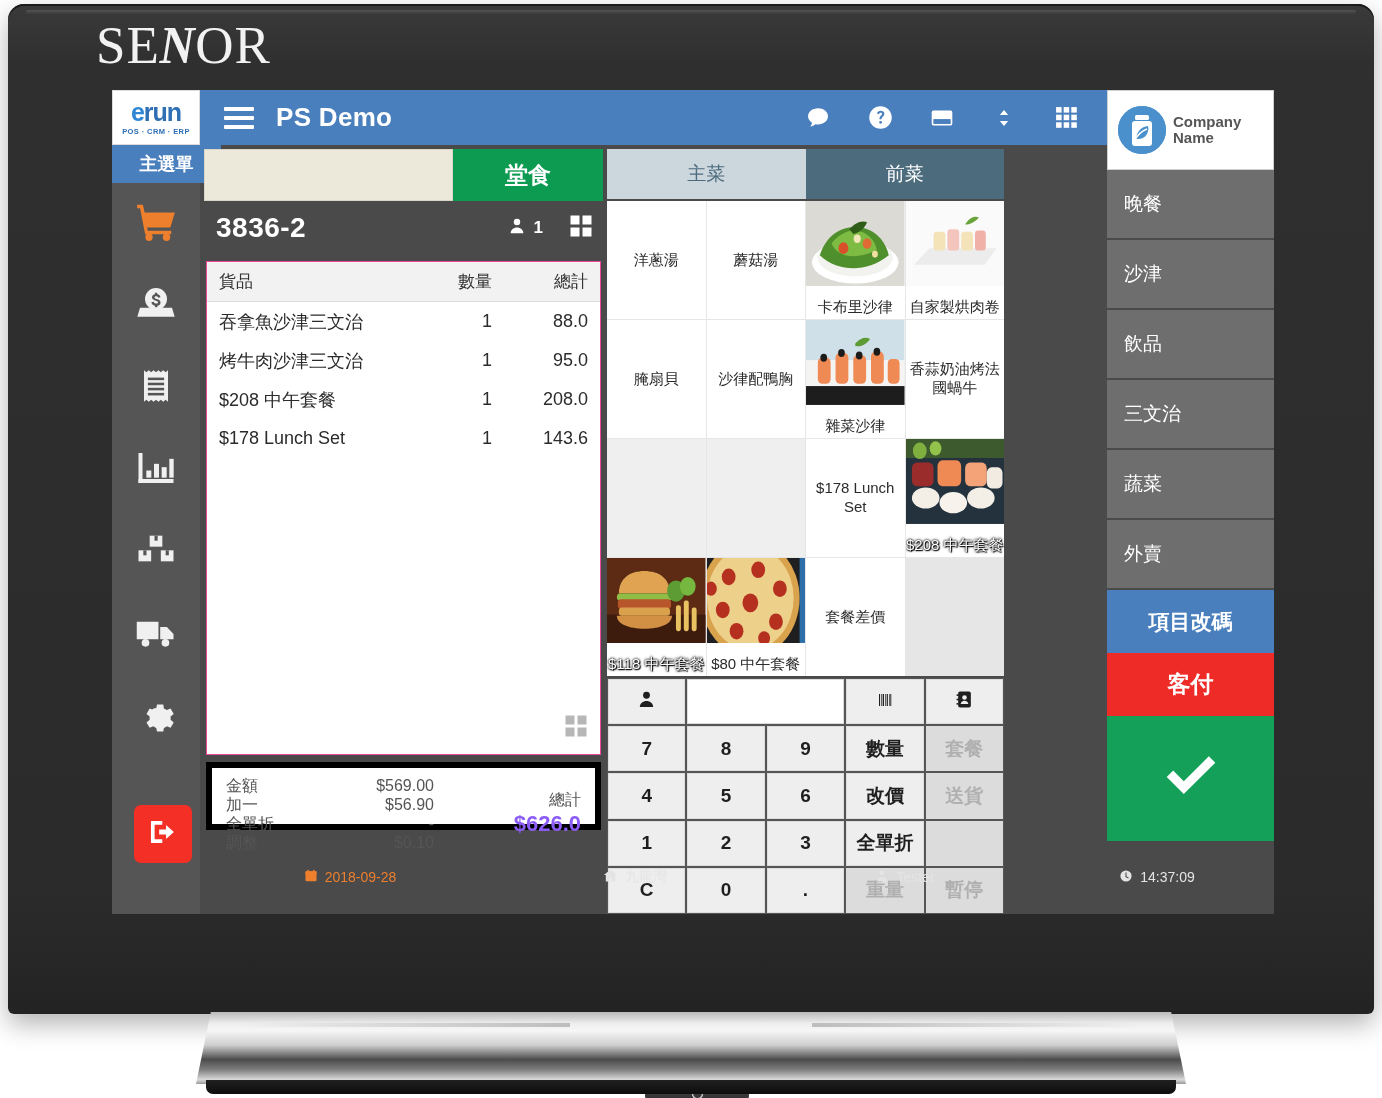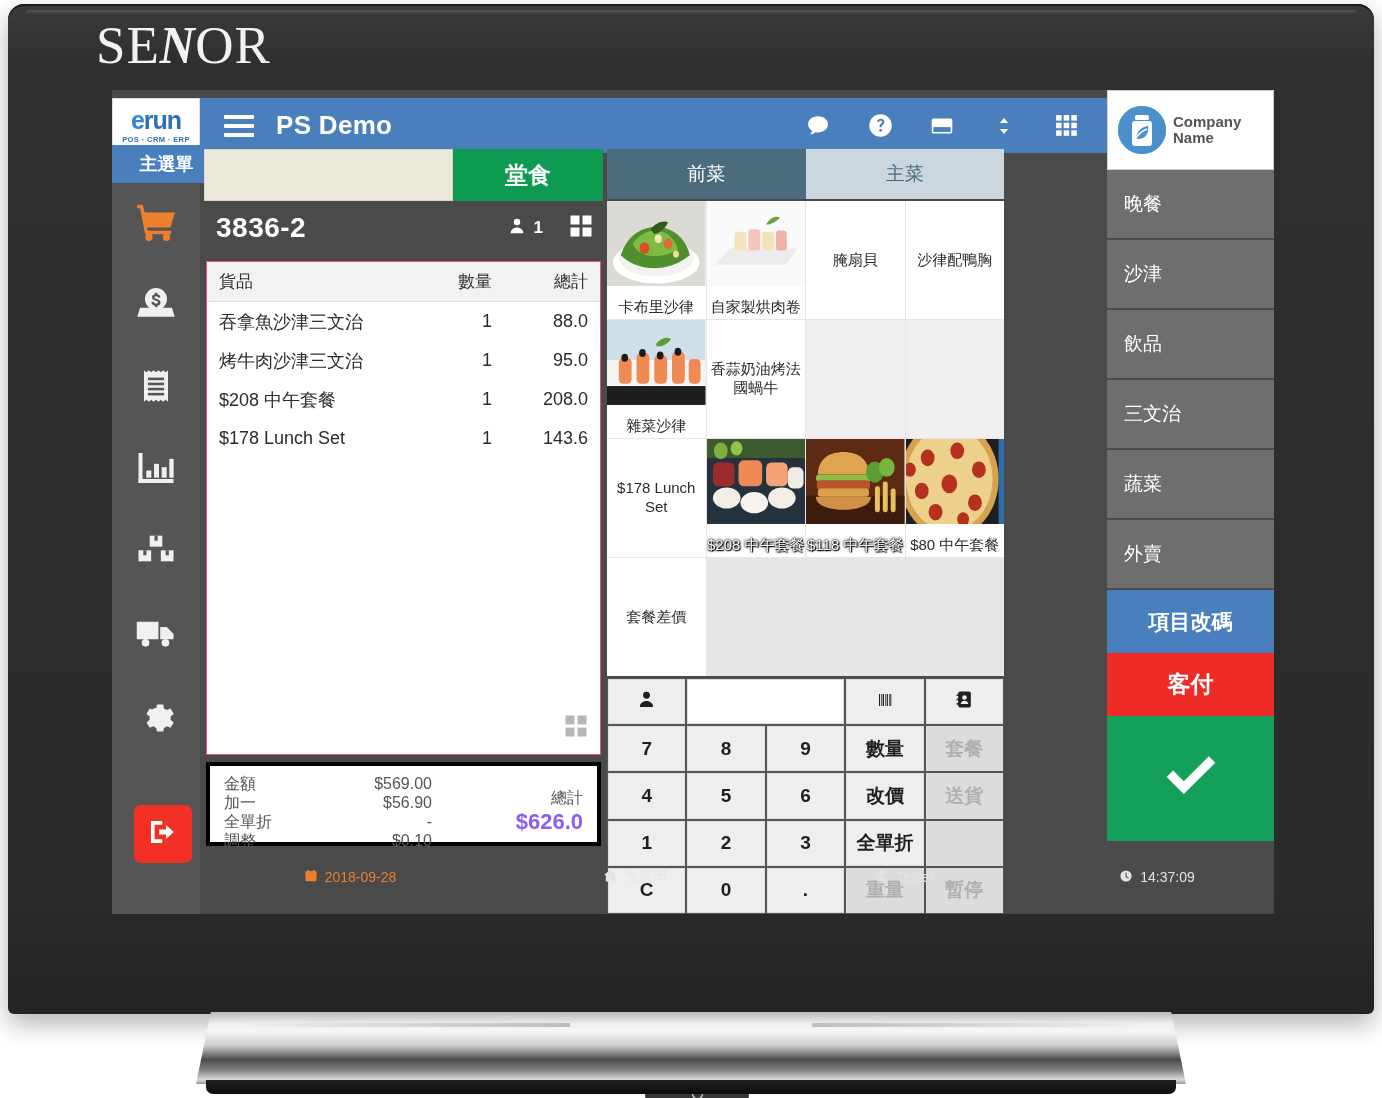--- a/index.html
+++ b/index.html
@@ -78,21 +78,21 @@
   
   #screen {
     position: absolute; left: 112px; top: 90px;
     width: 1162px; height: 824px;
     background: #4a4a4a;
     overflow: hidden;
   }
 
   
   #topbar {
-    position: absolute; left: 0; top: 8px; width: 995px; height: 55px;
+    position: absolute; left: 0; top: 0; width: 995px; height: 55px;
     background: #4a7fbd;
     display: flex; align-items: center;
   }
   #erun-logo {
     width: 88px; height: 55px; background: #ffffff;
     display:flex; flex-direction: column; align-items:center; justify-content:center;
     border: 1px solid #dcdcdc;
   }
   #erun-word {
     font-size: 25px; font-weight: bold; color: #2e6fb5; line-height: 1;
@@ -166,22 +166,22 @@
   .col-qty  { width: 78px; text-align:right; }
   .col-tot  { width: 96px; text-align:right; }
   .order-row {
     display:flex; align-items:center; height:39px; font-size:18px; color:#2b2b2b;
     padding: 0 12px 0 12px; cursor:pointer;
   }
   #list-grid-icon { position:absolute; right:12px; bottom:12px; }
   #list-grid-icon svg { fill:#b7b7b7; }
 
   #totals {
-    position:absolute; left:6px; top:617px; width:395px; height:84px;
-    background:#fff; border:4px solid #000000;
+    position:absolute; left:6px; top:617px; width:395px; height:68px;
+    background:#fff; border:6px solid #000000;
     display:flex; padding: 8px 14px 8px 14px;
   }
   #totals-left { width: 208px; }
   .tot-row { display:flex; font-size:16px; color:#555; line-height:19px; }
   .tot-label { width: 86px; }
   .tot-val { flex:1 1 auto; text-align:right; }
   #totals-right { flex:1 1 auto; display:flex; flex-direction:column; justify-content:space-between; align-items:flex-end; padding: 14px 0 6px 0;}
   #grand-label { font-size:16px; color:#555; }
   #grand-value { font-size:22px; font-weight:bold; color:#8b5cf6; }
 
@@ -514,26 +514,32 @@
         </div>
         <div id="totals-right">
           <div id="grand-label">總計</div>
           <div id="grand-value">$626.0</div>
         </div>
       </div>
     </div>
 
     <div id="menu-area">
       <div id="cat-tabs">
+        <div class="cat-tab inactive">主菜</div>
         <div class="cat-tab active">前菜</div>
-        <div class="cat-tab inactive">主菜</div>
       </div>
 
       <div id="item-grid">
 
+        <div class="cell">
+            <span>洋蔥湯</span>
+          </div>
+        <div class="cell">
+            <span>蘑菇湯</span>
+          </div>
         <div class="cell">
           <div class="thumb">
             <svg viewBox="0 0 100 72" width="100%" height="100%" preserveAspectRatio="none">
               <rect width="100" height="72" fill="#dcdad4"></rect>
               <ellipse cx="50" cy="52" rx="44" ry="18" fill="#ffffff"></ellipse>
               <ellipse cx="50" cy="48" rx="38" ry="16" fill="#f2f2ee"></ellipse>
               <path d="M14 46c6-16 20-24 36-24s30 9 34 24c-12 8-24 11-36 11s-24-3-34-11z" fill="#4f8f2c"></path>
               <path d="M26 36c8-9 20-13 30-10 8 2 14 8 16 15-10 5-22 7-32 5-8-2-12-6-14-10z" fill="#7ebb42"></path>
               <circle cx="38" cy="40" r="5" fill="#d94f2a"></circle>
               <circle cx="62" cy="36" r="4.5" fill="#e06a34"></circle>

